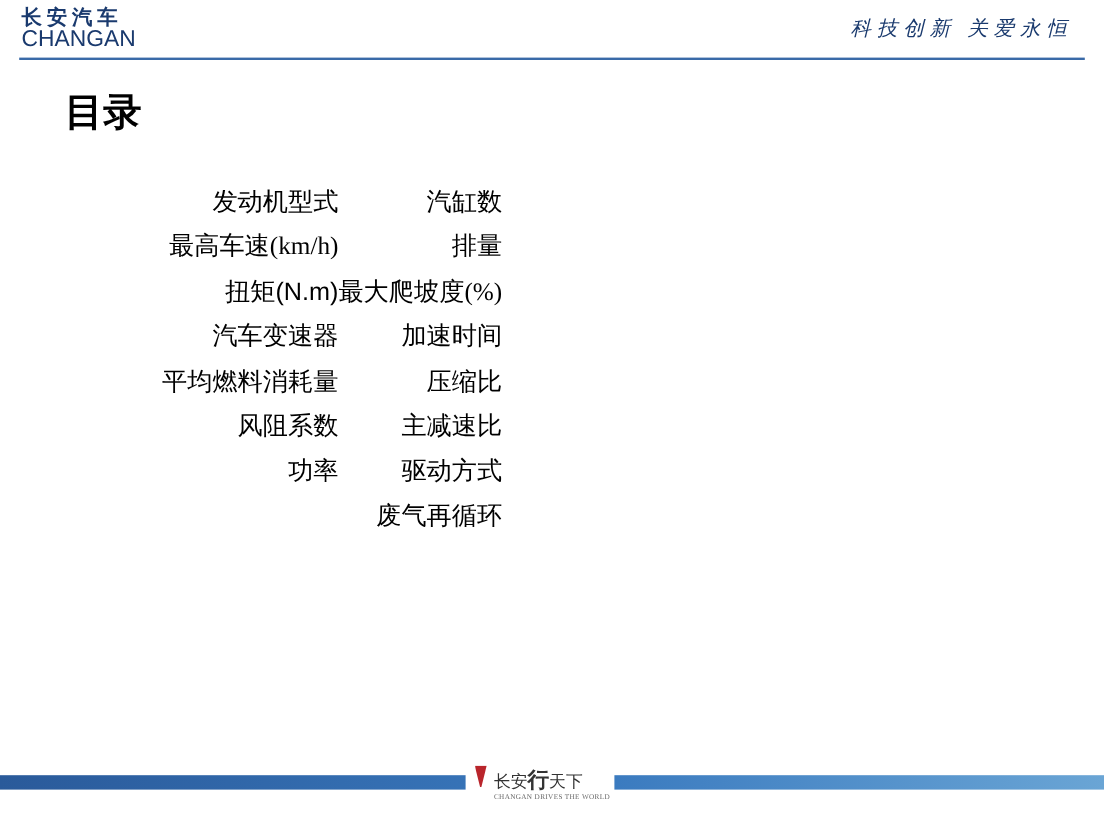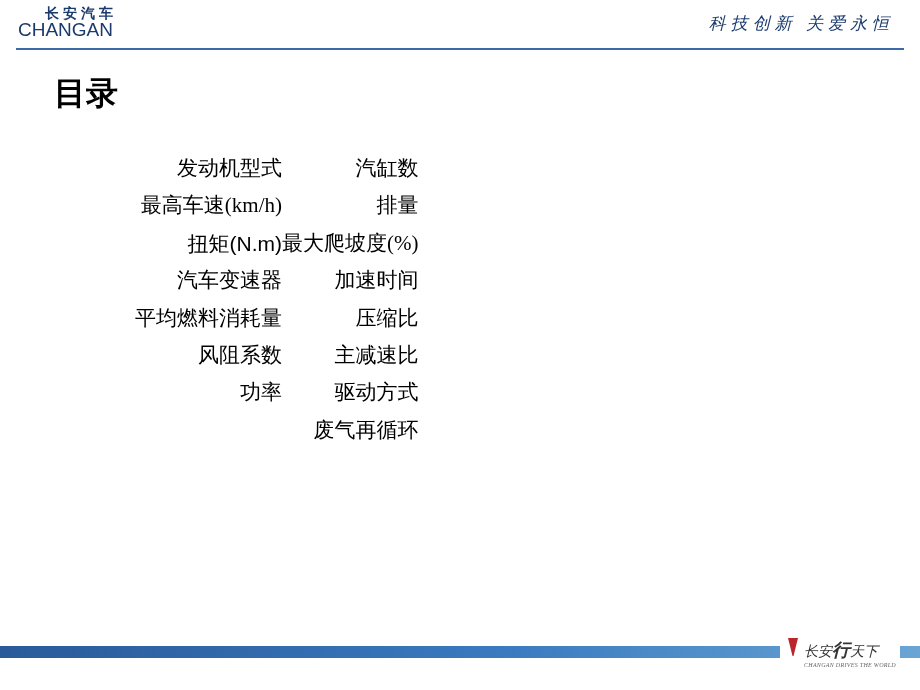--- a/index.html
+++ b/index.html
@@ -19,24 +19,23 @@
       height: 46px;
     }
     .logo-block {
       display: flex;
       flex-direction: column;
       line-height: 1;
     }
     .logo-cn {
       font-family: "SimHei", "黑体", sans-serif;
       font-weight: bold;
-      font-size: 14px;
+      font-size: 17px;
       color: #1a3a6e;
       letter-spacing: 4px;
-      margin-left: 27px;
     }
     .logo-en {
       font-family: "Arial Black", Arial, sans-serif;
       font-weight: 400;
       font-size: 19px;
       color: #1a3a6e;
       letter-spacing: 0px;
     }
     .slogan {
       font-family: "KaiTi", "STKaiti", serif;
@@ -79,24 +78,23 @@
       right: 0;
       bottom: 22px;
     }
     .footer-bar {
       height: 12px;
       background: linear-gradient(to right, #2a5a9a 0%, #3a7abf 55%, #6aa5d5 100%);
       margin: 0 0 0 0;
     }
     .footer-inner {
       display: flex;
-      justify-content: flex-end;
+      justify-content: center;
       padding-right: 20px;
       margin-top: -22px;
-      font-style: italic;
     }
     .footer-badge {
       background: #fff;
       padding: 2px 4px 0 8px;
       display: flex;
       align-items: baseline;
       gap: 6px;
       position: relative;
     }
     .footer-badge .v {

